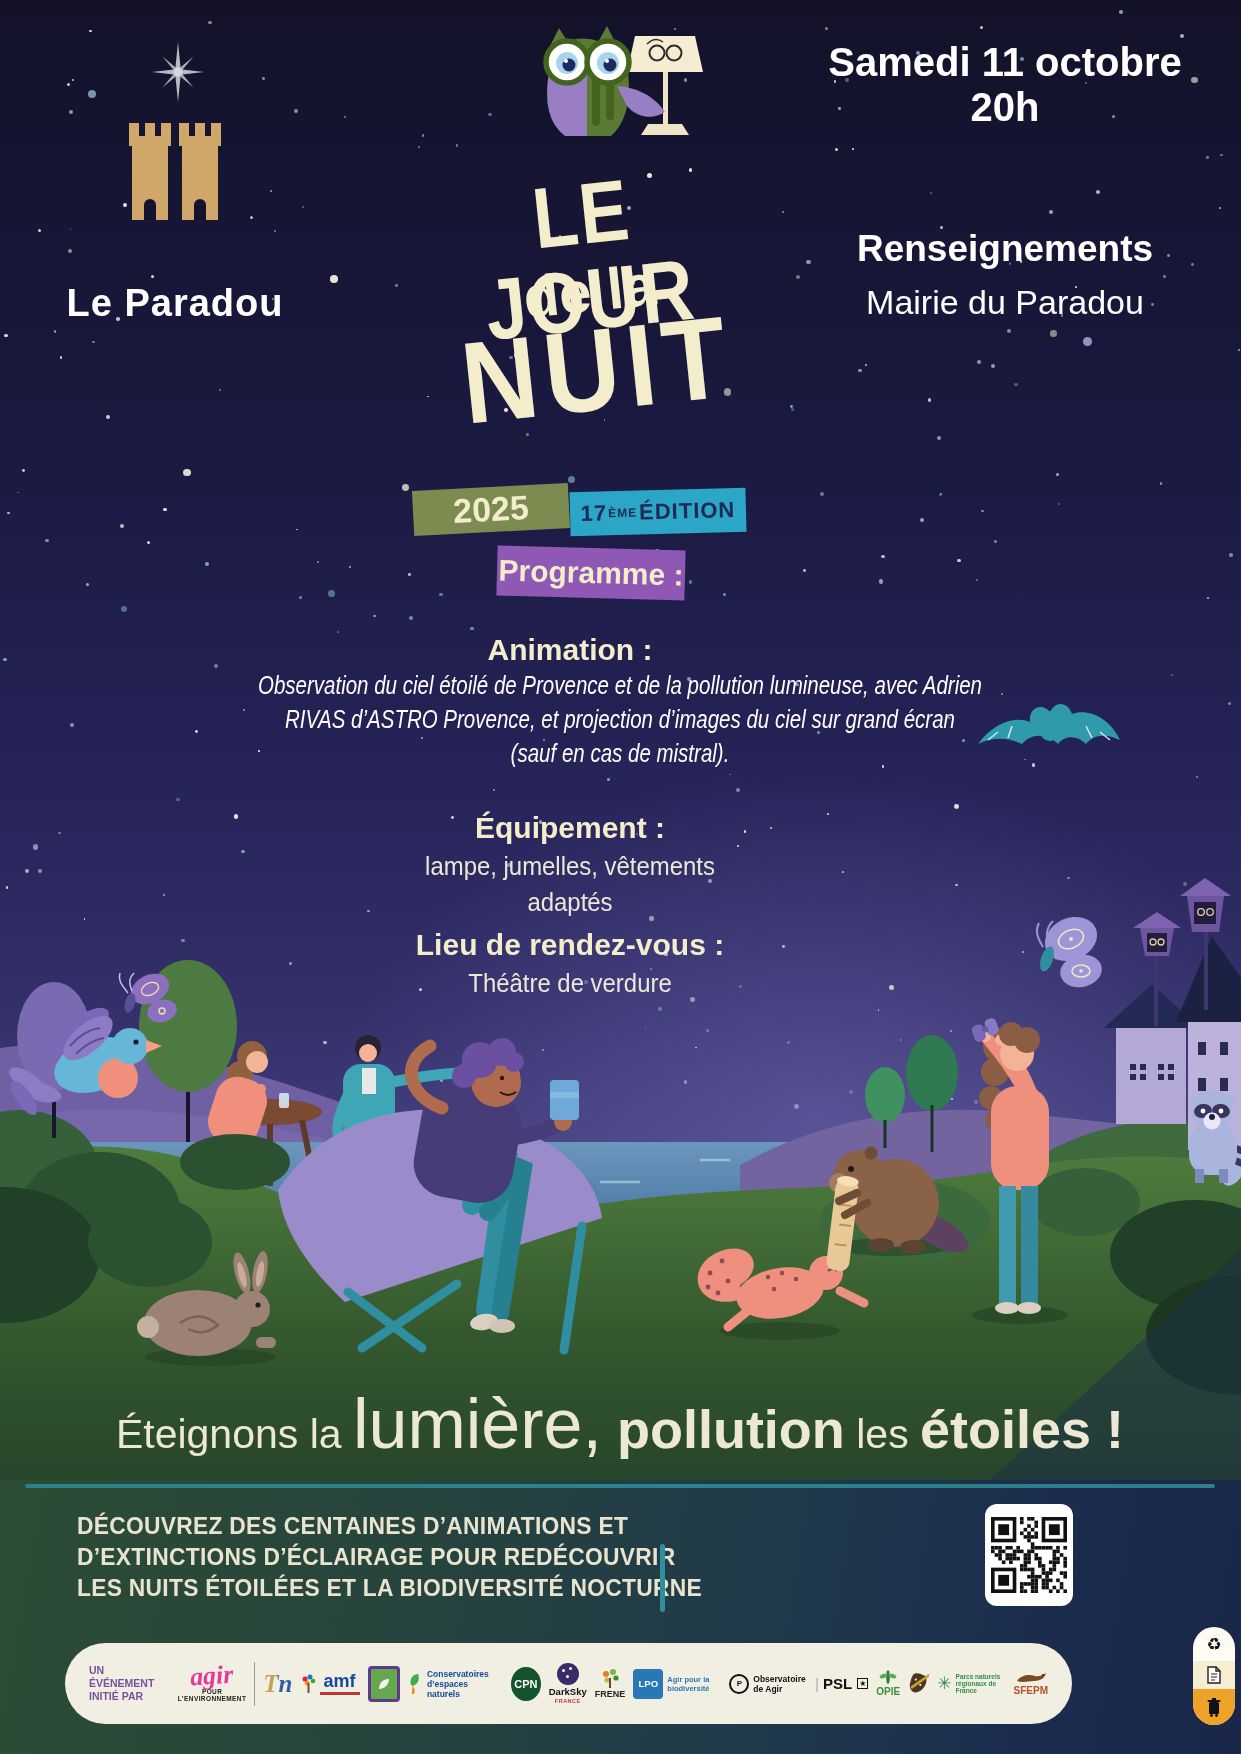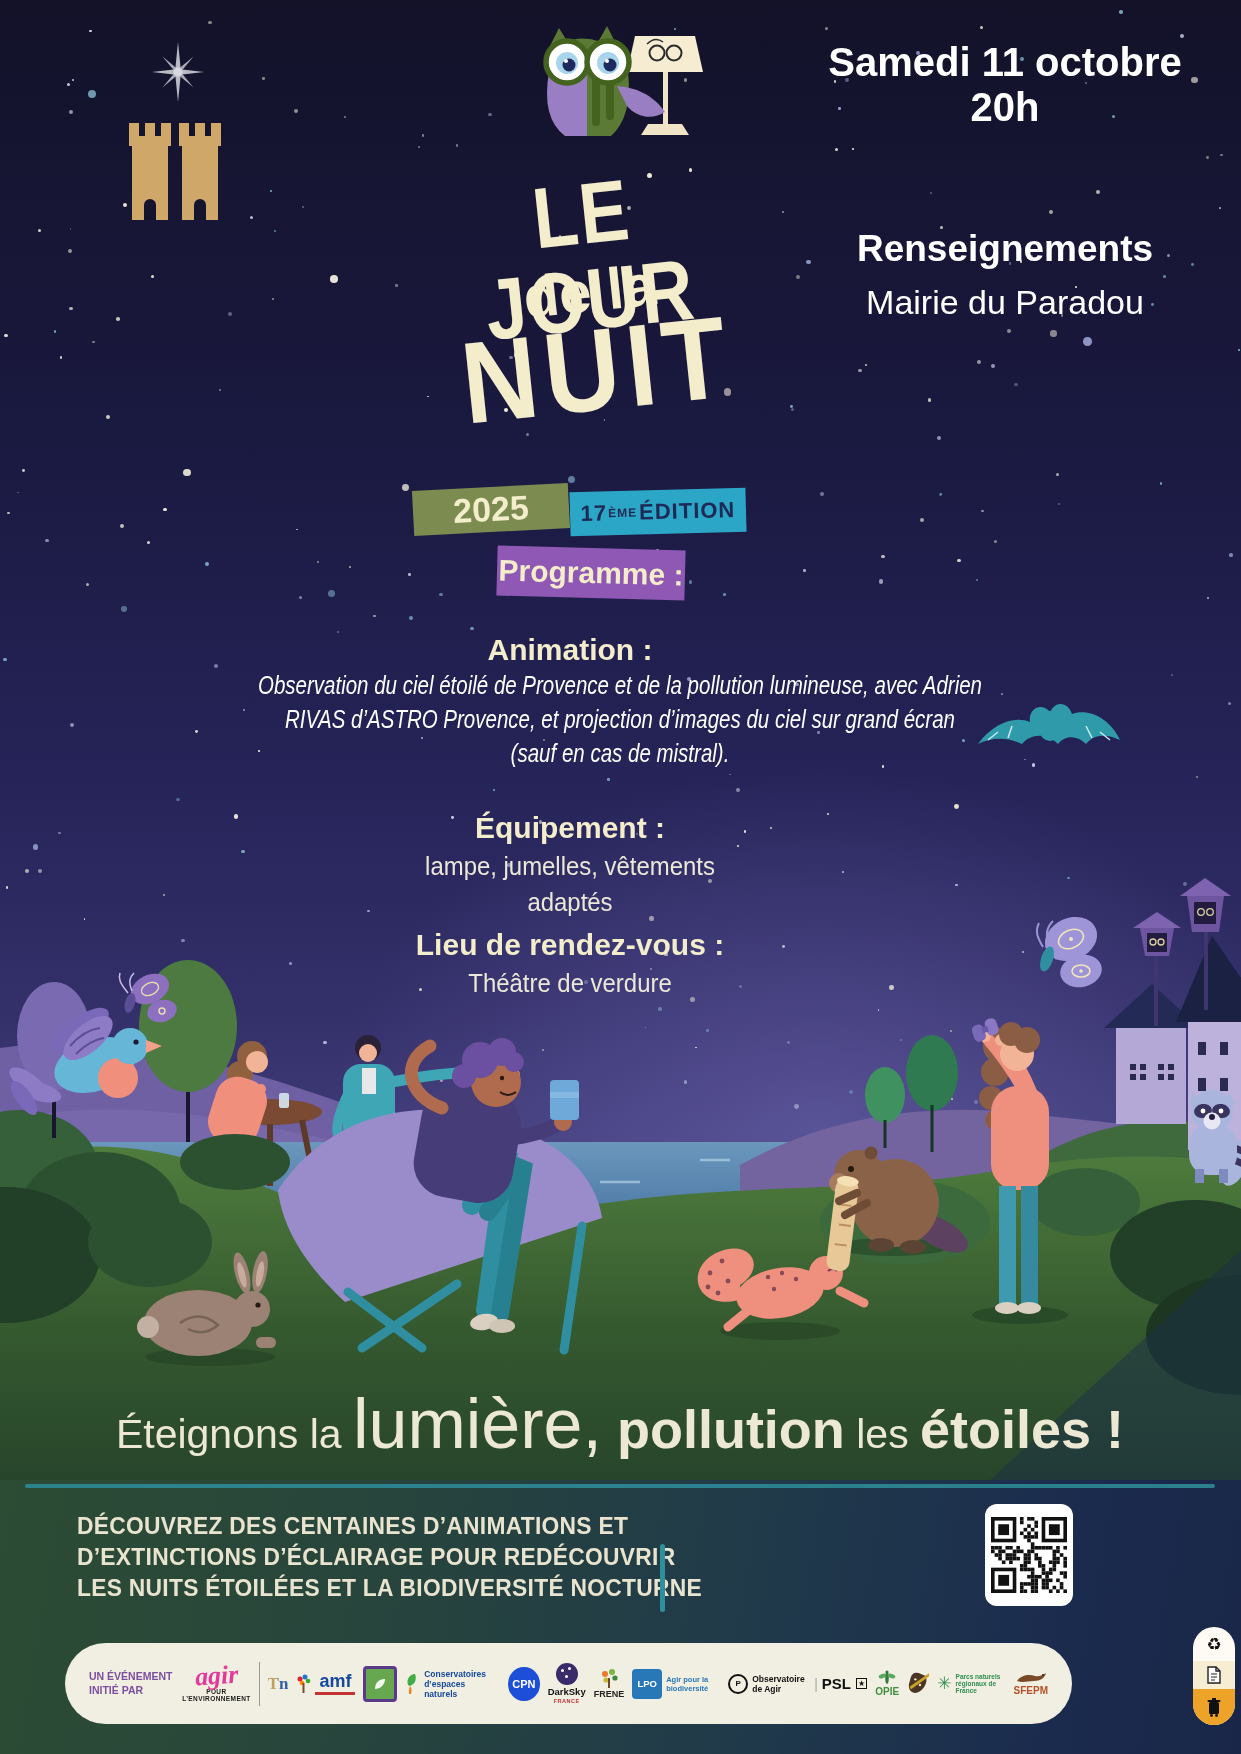--- a/index.html
+++ b/index.html
@@ -50,26 +50,26 @@
   .vline{position:absolute;left:660px;top:64px;width:5px;height:68px;background:#2f8f9c;border-radius:3px;}
   .site-btn{position:absolute;left:688px;top:31px;width:272px;height:92px;border-radius:46px;background:#2aa0bc;display:flex;align-items:center;justify-content:center;color:#fff;font-size:34px;font-weight:800;border:none;cursor:pointer;}
   .qr{position:absolute;left:985px;top:24px;width:88px;height:102px;background:#fff;border-radius:12px;display:flex;align-items:center;justify-content:center;}
   .logo-bar{position:absolute;left:65px;top:163px;width:1007px;height:81px;background:#f1eee2;border-radius:41px;display:flex;align-items:center;justify-content:space-between;gap:8px;padding:0 24px;box-sizing:border-box;}
   .lb{display:flex;flex-direction:column;align-items:center;line-height:1.15;flex:0 0 auto;}
   .lb-row{display:flex;align-items:center;gap:4px;flex:0 0 auto;}
   .initiator{width:92px;font-size:10.5px;font-weight:800;color:#7b4fa0;line-height:1.25;}
   .agir-name{font-family:"Liberation Serif",serif;font-style:italic;font-weight:700;font-size:26px;color:#e5399a;line-height:.9;transform:rotate(-4deg);}
   .agir-sub{font-size:6.5px;font-weight:800;color:#1a1a1a;letter-spacing:.4px;}
   .lb-sep{width:1px;height:44px;background:#9a9a92;flex:0 0 auto;}
-  .mono-g{font-family:"Liberation Serif",serif;font-weight:700;font-size:17px;color:#c2a060;line-height:1;}
+  .mono-g{font-family:"Liberation Serif",serif;font-style:italic;font-weight:700;font-size:25px;color:#c2a060;line-height:1;}
   .amf-name{font-size:18px;font-weight:800;color:#15499c;line-height:1;}
   .amf-bar{width:40px;height:3px;background:#c23333;margin-top:2px;}
   .gsq{width:30px;height:30px;border:3px solid #5b3a8c;border-radius:4px;background:#67a84e;display:flex;align-items:center;justify-content:center;}
   .cen-text{width:76px;font-size:8.5px;font-weight:700;color:#15499c;}
-  .cpn{width:34px;height:34px;border-radius:50%;background:#1d4ed8;color:#fff;font-size:11px;font-weight:800;display:flex;align-items:center;justify-content:center;}
+  .cpn{width:34px;height:34px;border-radius:50%;background:#14532d;color:#fff;font-size:11px;font-weight:800;display:flex;align-items:center;justify-content:center;}
   .ds-circle{width:22px;height:22px;border-radius:50%;background:#392a6a;position:relative;}
   .ds-circle i{position:absolute;width:3px;height:3px;border-radius:50%;background:#fff;}
   .ds-name{font-size:9.5px;font-weight:800;color:#111;margin-top:2px;}
   .ds-country{font-size:5.5px;font-weight:800;color:#c23333;letter-spacing:.5px;}
   .frene-name{font-size:9px;font-weight:800;color:#222;margin-top:1px;}
   .lpo-sq{width:30px;height:30px;border-radius:4px;background:#2878b8;color:#fff;font-size:9.5px;font-weight:800;display:flex;align-items:center;justify-content:center;}
   .lpo-tag{width:54px;font-size:7.5px;font-weight:800;color:#2878b8;}
   .obs-icon{width:16px;height:16px;border-radius:50%;border:2px solid #111;display:flex;align-items:center;justify-content:center;font-size:8px;font-weight:800;color:#111;}
   .obs-text{width:58px;font-size:8.5px;font-weight:800;color:#111;}
   .psl{font-size:15px;font-weight:800;color:#111;}
@@ -353,20 +353,21 @@
           <rect x="16" y="0" width="10" height="13"></rect>
           <rect x="32" y="0" width="10" height="13"></rect>
         <rect x="0" y="13" width="42" height="10"></rect>
           <rect x="3" y="23" width="36" height="74"></rect>
       </g>
     </g>
     <path d="M19,97 v-15 a6,6 0 0 1 12,0 v15 Z" fill="#15142e"></path>
     <path d="M69,97 v-15 a6,6 0 0 1 12,0 v15 Z" fill="#15142e"></path>
   </svg>
 
+  <div class="abs location">Le Paradou</div>
 
   <svg class="abs" style="left:535px;top:22px" width="175" height="145" viewBox="0 0 175 145">
     <g>
       <rect x="128" y="42" width="5" height="62" fill="#efe5c6"></rect>
       <polygon points="100,14 160,14 168,50 92,50" fill="#f5ecd2"></polygon>
       <circle cx="122" cy="31" r="7.5" stroke="#2b2b2b" stroke-width="2" fill="none"></circle>
       <circle cx="139" cy="31" r="7.5" stroke="#2b2b2b" stroke-width="2" fill="none"></circle>
       <path d="M112,22 q8,-8 16,-2" stroke="#2b2b2b" stroke-width="1.5" fill="none"></path>
       <polygon points="113,102 147,102 154,113 106,113" fill="#efe5c6"></polygon>
     </g>

